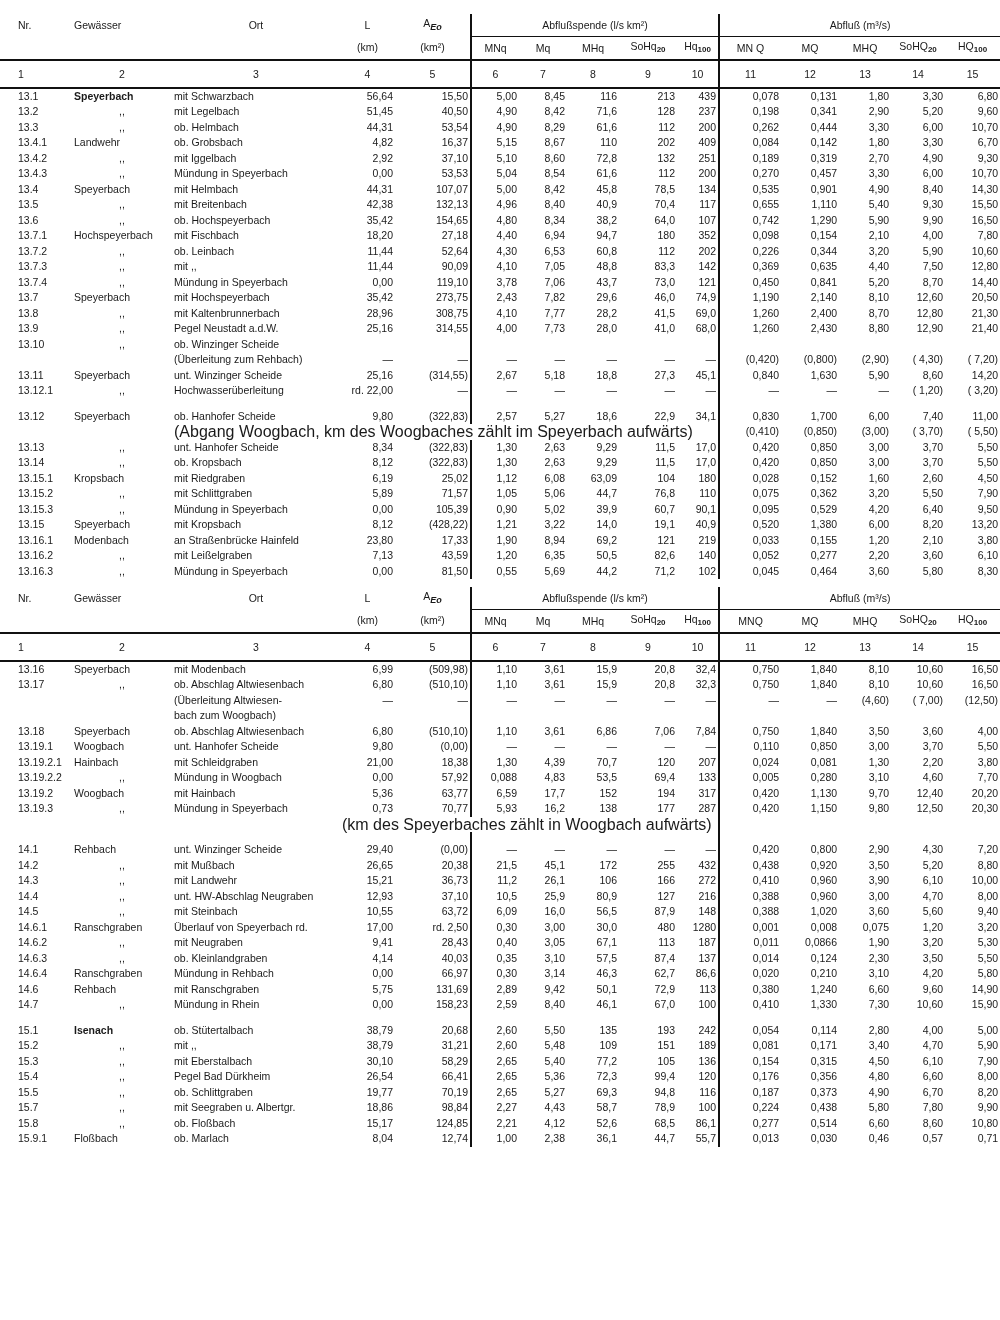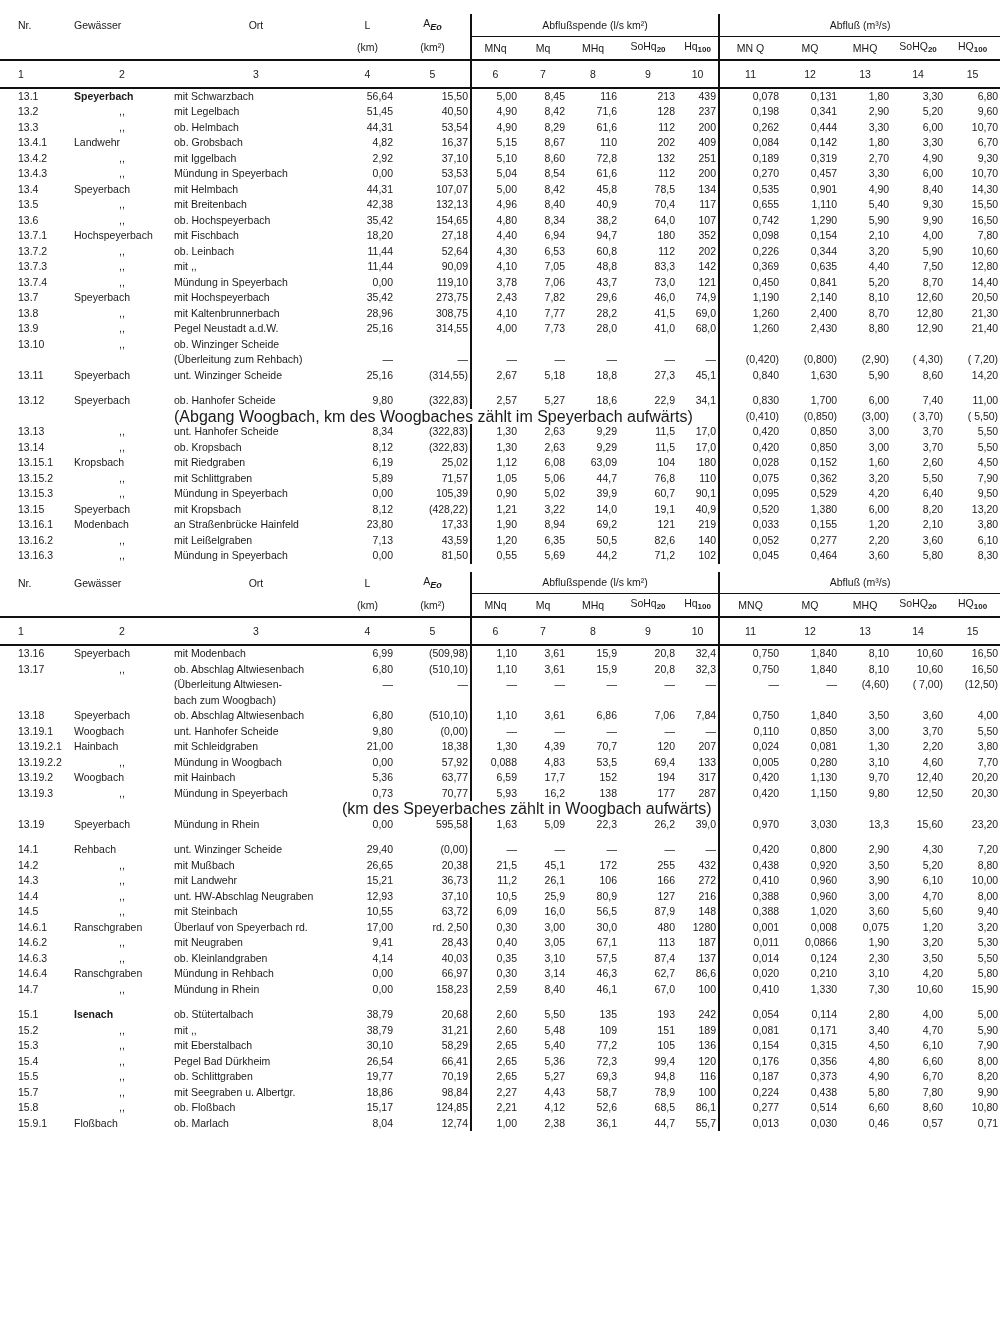--- a/index.html
+++ b/index.html
@@ -405,20 +405,37 @@
           <td class="rt">5,18</td>
           <td class="rt">18,8</td>
           <td class="rt">27,3</td>
           <td class="rt vr">45,1</td>
           <td class="rt">0,840</td>
           <td class="rt">1,630</td>
           <td class="rt">5,90</td>
           <td class="rt">8,60</td>
           <td class="rt">14,20</td>
         </tr>
+        <tr>
+          <td class="c1">13.12.1</td>
+          <td class="ctr">,,</td>
+          <td>Hochwasserüberleitung</td>
+          <td class="rt">rd. 22,00</td>
+          <td class="rt vr">—</td>
+          <td class="rt">—</td>
+          <td class="rt">—</td>
+          <td class="rt">—</td>
+          <td class="rt">—</td>
+          <td class="rt vr">—</td>
+          <td class="rt">—</td>
+          <td class="rt">—</td>
+          <td class="rt">—</td>
+          <td class="rt">( 1,20)</td>
+          <td class="rt">( 3,20)</td>
+        </tr>
         <tr class="spacer">
           <td></td>
           <td></td>
           <td></td>
           <td></td>
           <td class="vr"></td>
           <td></td>
           <td></td>
           <td></td>
           <td></td>
@@ -852,37 +869,20 @@
           <td class="c1"></td>
           <td></td>
           <td></td>
           <td class="note" colspan="7" style="border-right: 2px solid rgb(17, 17, 17);">(km des Speyerbaches zählt in Woogbach aufwärts)</td>
           <td></td>
           <td></td>
           <td></td>
           <td></td>
           <td></td>
         </tr>
-        <tr>
-          <td class="c1">13.19</td>
-          <td>Speyerbach</td>
-          <td>Mündung in Rhein</td>
-          <td class="rt">0,00</td>
-          <td class="rt vr">595,58</td>
-          <td class="rt">1,63</td>
-          <td class="rt">5,09</td>
-          <td class="rt">22,3</td>
-          <td class="rt">26,2</td>
-          <td class="rt vr">39,0</td>
-          <td class="rt">0,970</td>
-          <td class="rt">3,030</td>
-          <td class="rt">13,3</td>
-          <td class="rt">15,60</td>
-          <td class="rt">23,20</td>
-        </tr>
         <tr class="spacer">
           <td></td>
           <td></td>
           <td></td>
           <td></td>
           <td class="vr"></td>
           <td></td>
           <td></td>
           <td></td>
           <td></td>
@@ -1040,20 +1040,37 @@
           <td class="rt">46,3</td>
           <td class="rt">62,7</td>
           <td class="rt vr">86,6</td>
           <td class="rt">0,020</td>
           <td class="rt">0,210</td>
           <td class="rt">3,10</td>
           <td class="rt">4,20</td>
           <td class="rt">5,80</td>
         </tr>
         <tr>
+          <td class="c1">14.6</td>
+          <td>Rehbach</td>
+          <td>mit Ranschgraben</td>
+          <td class="rt">5,75</td>
+          <td class="rt vr">131,69</td>
+          <td class="rt">2,89</td>
+          <td class="rt">9,42</td>
+          <td class="rt">50,1</td>
+          <td class="rt">72,9</td>
+          <td class="rt vr">113</td>
+          <td class="rt">0,380</td>
+          <td class="rt">1,240</td>
+          <td class="rt">6,60</td>
+          <td class="rt">9,60</td>
+          <td class="rt">14,90</td>
+        </tr>
+        <tr>
           <td class="c1">14.7</td>
           <td class="ctr">,,</td>
           <td>Mündung in Rhein</td>
           <td class="rt">0,00</td>
           <td class="rt vr">158,23</td>
           <td class="rt">2,59</td>
           <td class="rt">8,40</td>
           <td class="rt">46,1</td>
           <td class="rt">67,0</td>
           <td class="rt vr">100</td>

